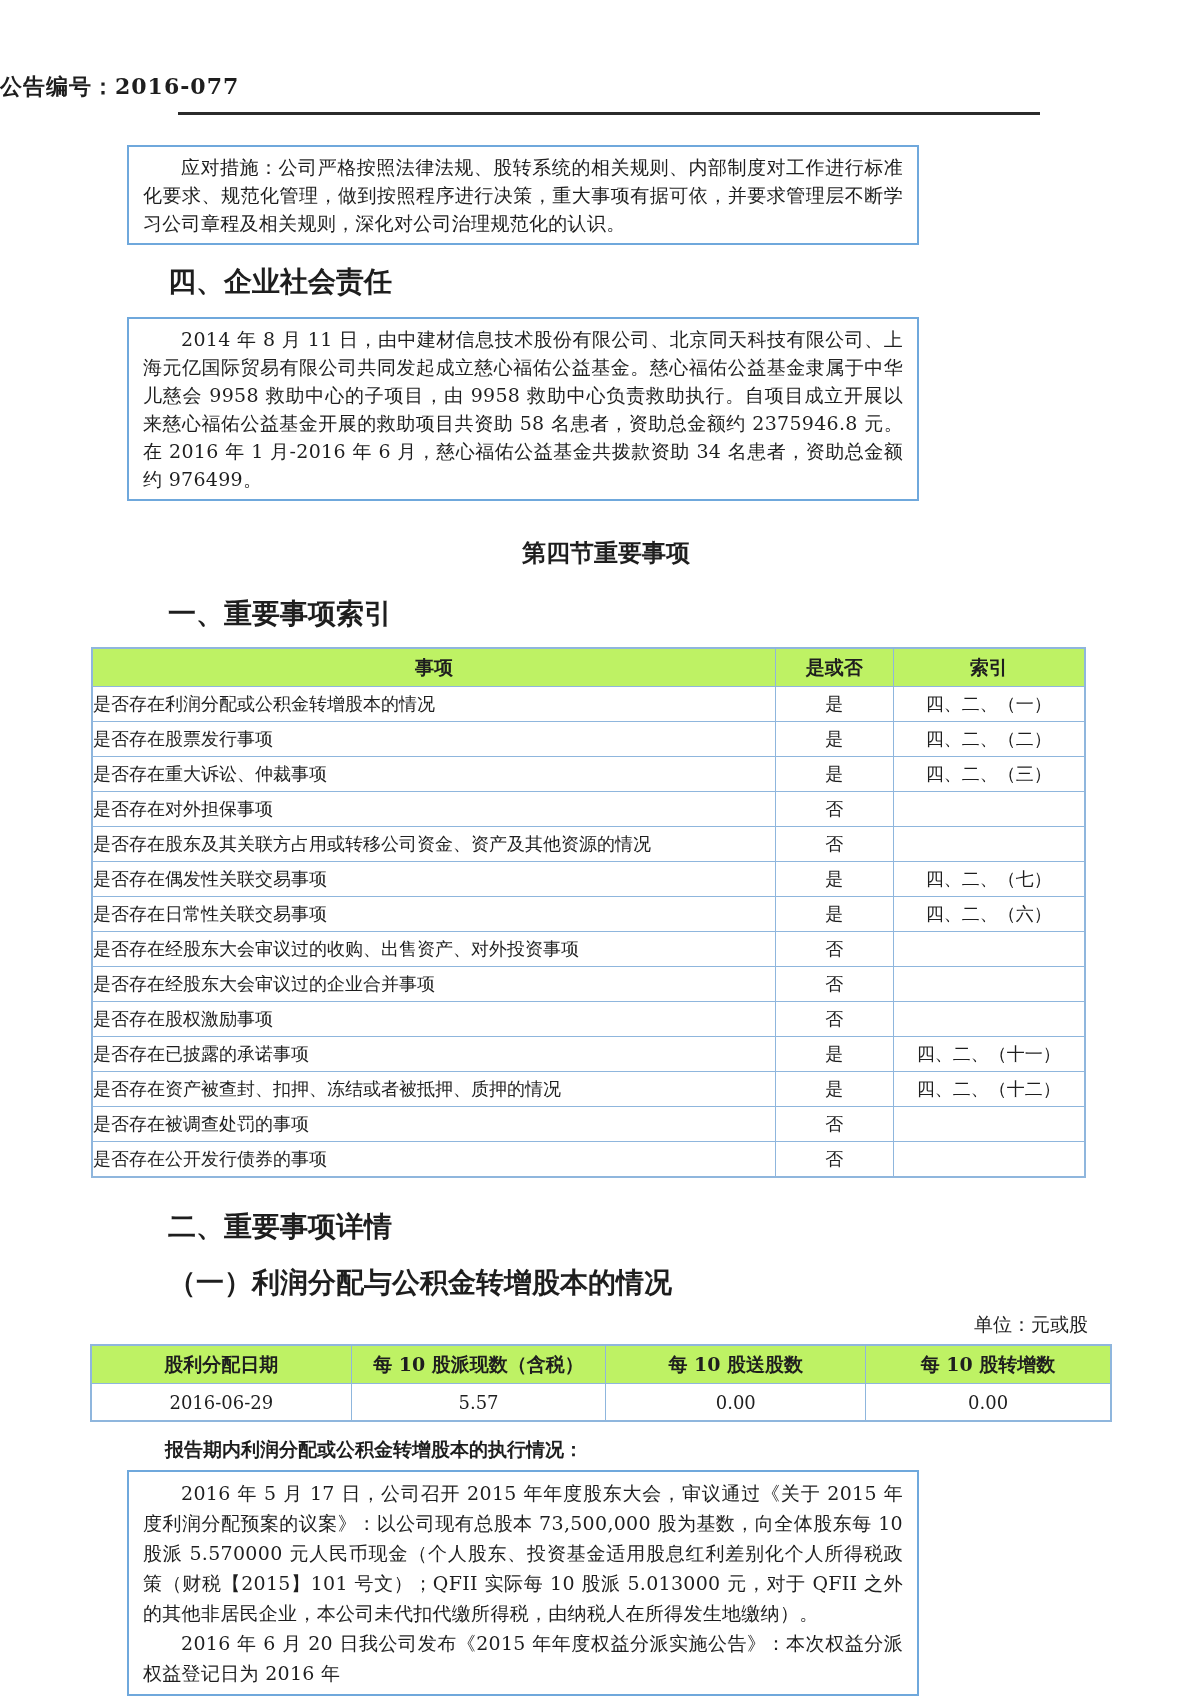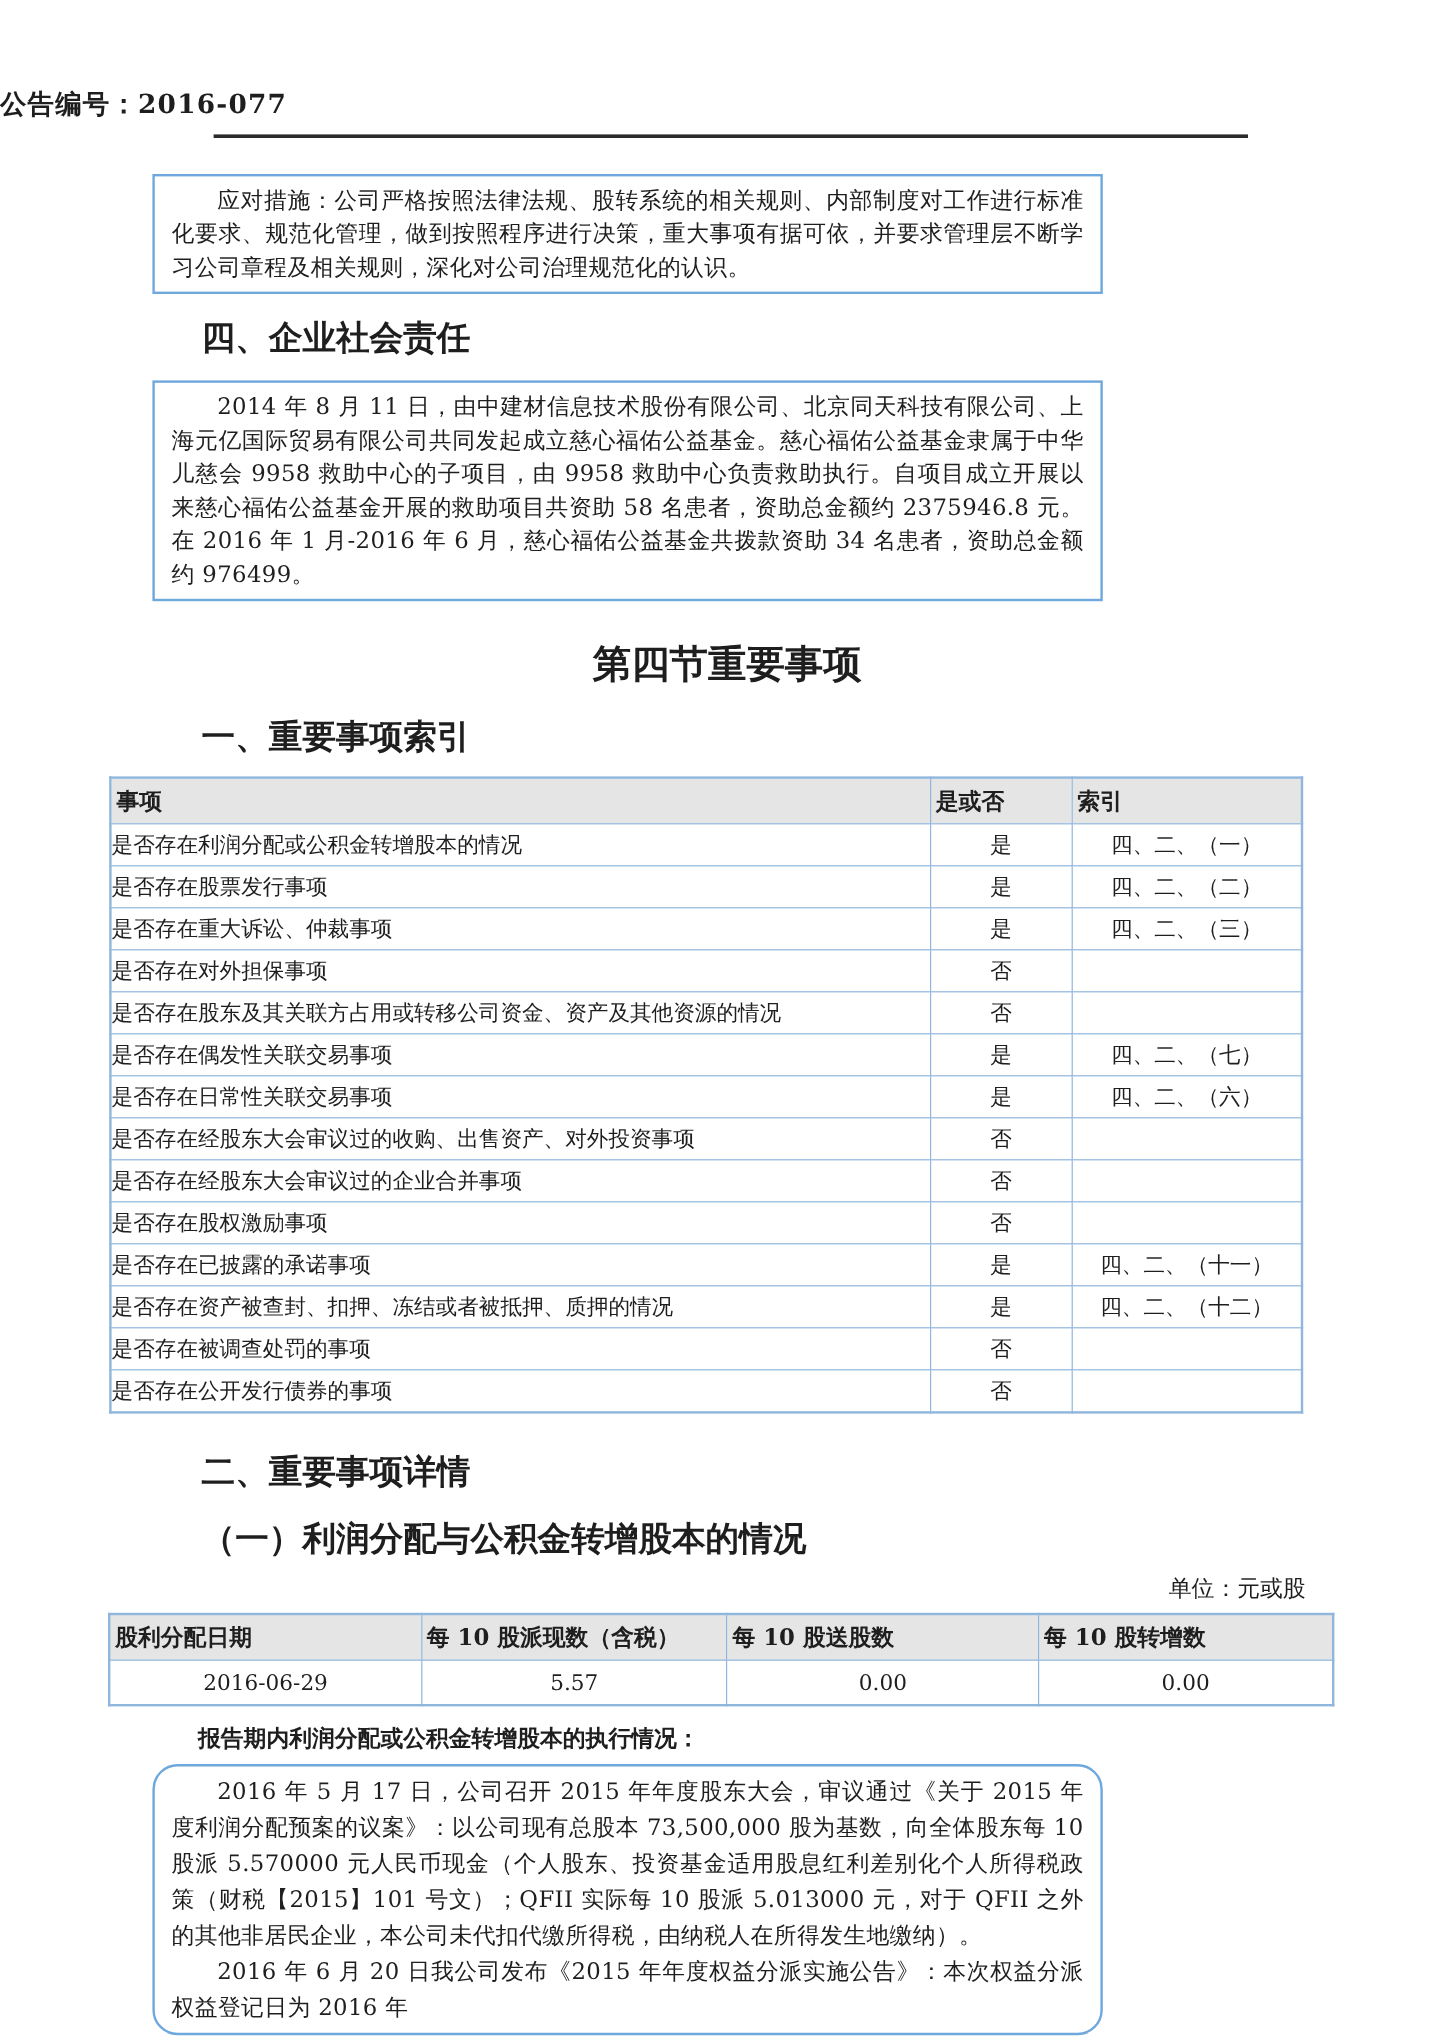--- a/index.html
+++ b/index.html
@@ -39,34 +39,34 @@
   }
   .textbox p {
     margin: 0;
     text-indent: 2em;
     font-size: 19px;
     line-height: 28px;
     letter-spacing: 0.3px;
   }
   .box-risk { margin-top: 30px; }
   .box-csr  { margin-top: 22px; }
-  .box-exec { margin-top: 8px; border-radius: 21px; }
+  .box-exec { margin-top: 8px; }
   .box-exec p { line-height: 30px; }
 
   
   .section-heading {
     margin: 24px 0 0 168px;
     font-size: 28px;
     font-weight: bold;
     line-height: 26px;
   }
   .chapter-title {
     margin: 32px 115px 0 127px;
     text-align: center;
-    font-size: 32px;
+    font-size: 24px;
     font-weight: bold;
     line-height: 40px;
   }
   .h-index   { margin-top: 28px; }
   .h-details { margin-top: 36px; }
   .h-profit  { margin-top: 30px; }
   .exec-heading {
     margin: 14px 0 0 165px;
     font-size: 19px;
     font-weight: bold;
@@ -83,24 +83,24 @@
   table {
     border-collapse: collapse;
     table-layout: fixed;
   }
   th, td {
     border: 1px solid #8fb6dd;
     font-weight: normal;
     overflow: hidden;
   }
   thead th {
-    background: #e5e5e5;
-    font-weight: bold;
-    font-size: 19px;
-    text-align: left;
+    background: #bef264;
+    font-weight: bold;
+    font-size: 19px;
+    text-align: center;
     height: 33px;
     padding: 2px 4px;
   }
   tbody td {
     font-size: 18px;
     height: 30px;
     padding: 2px 4px;
   }
 
   .index-table {

